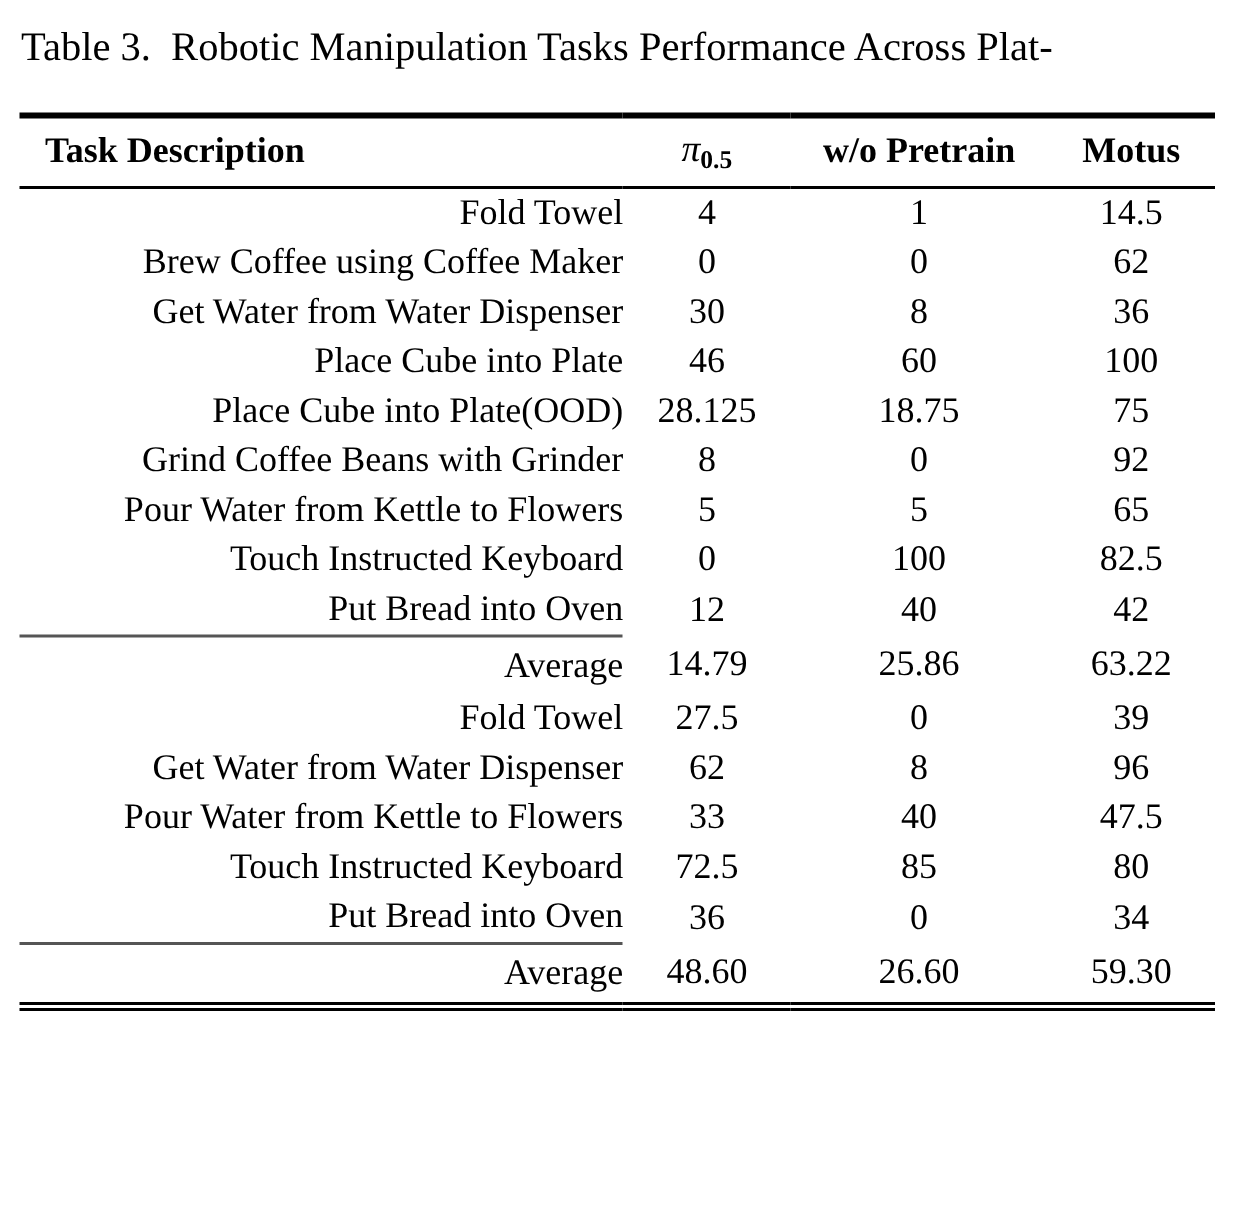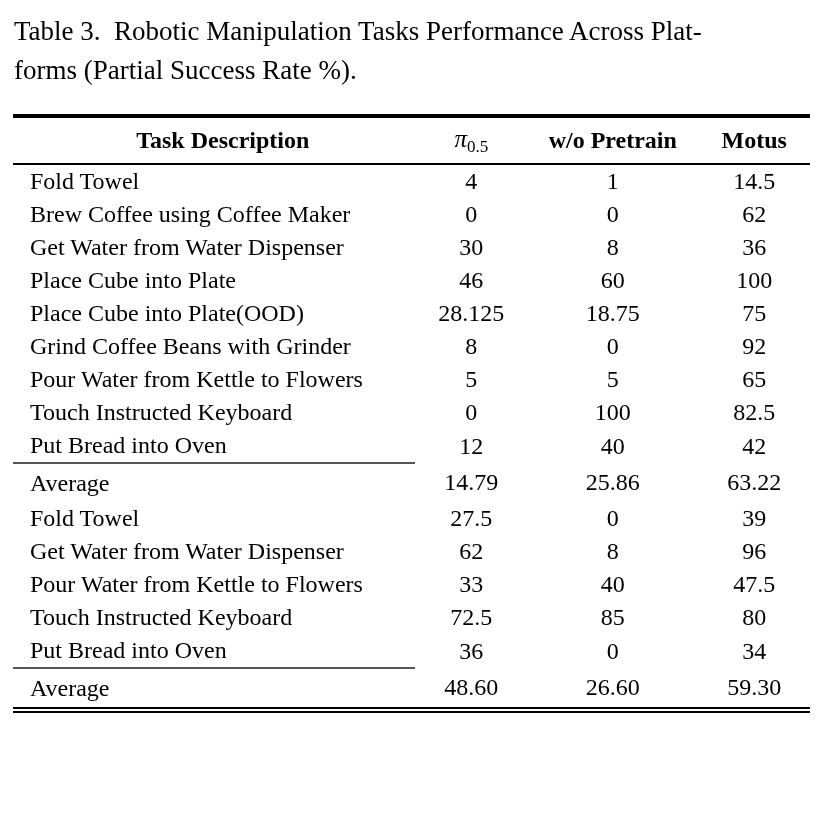--- a/index.html
+++ b/index.html
@@ -45,70 +45,69 @@
     vertical-align: middle;
     padding: 0;
   }
   .head-row th {
     height: 45px;
     border-bottom: 2px solid #000;
     font-weight: 700;
     text-align: center;
   }
   .head-row th.left {
-    text-align: center;
+    text-align: left;
     padding-left: 17px;
   }
   .pi-base {
     font-style: italic;
     font-weight: 400;
     font-size: 25px;
   }
   .pi-sub {
-    font-weight: 400;
+    font-weight: 700;
     font-size: 17px;
     vertical-align: -5px;
   }
   .section-row td {
     height: 45px;
     text-align: center;
     font-weight: 700;
     border-bottom: 2px solid #000;
   }
   .section-sep td {
     border-top: 7px double #000;
   }
   .data-row td {
     height: 33px;
   }
   .avg-row td {
     height: 38px;
   }
   td.task-cell {
-    text-align: left;
+    text-align: right;
     padding-left: 17px;
   }
   td.value-cell {
     text-align: center;
   }
   .avg-row td.task-cell {
     border-top: 2px solid #555;
   }
   .bold {
     font-weight: 400;
   }
 </style>
 </head>
 <body>
 
 <div class="page">
 
   <div class="caption">
     <div class="cap-line">Table 3.  Robotic Manipulation Tasks Performance Across Plat-</div>
-    <div class="cap-line">forms (Partial Success Rate %).</div>
   </div>
 
   <table class="results">
     <colgroup>
       <col class="c0">
         <col class="c1">
         <col class="c2">
         <col class="c3">
     </colgroup>
     <thead>

